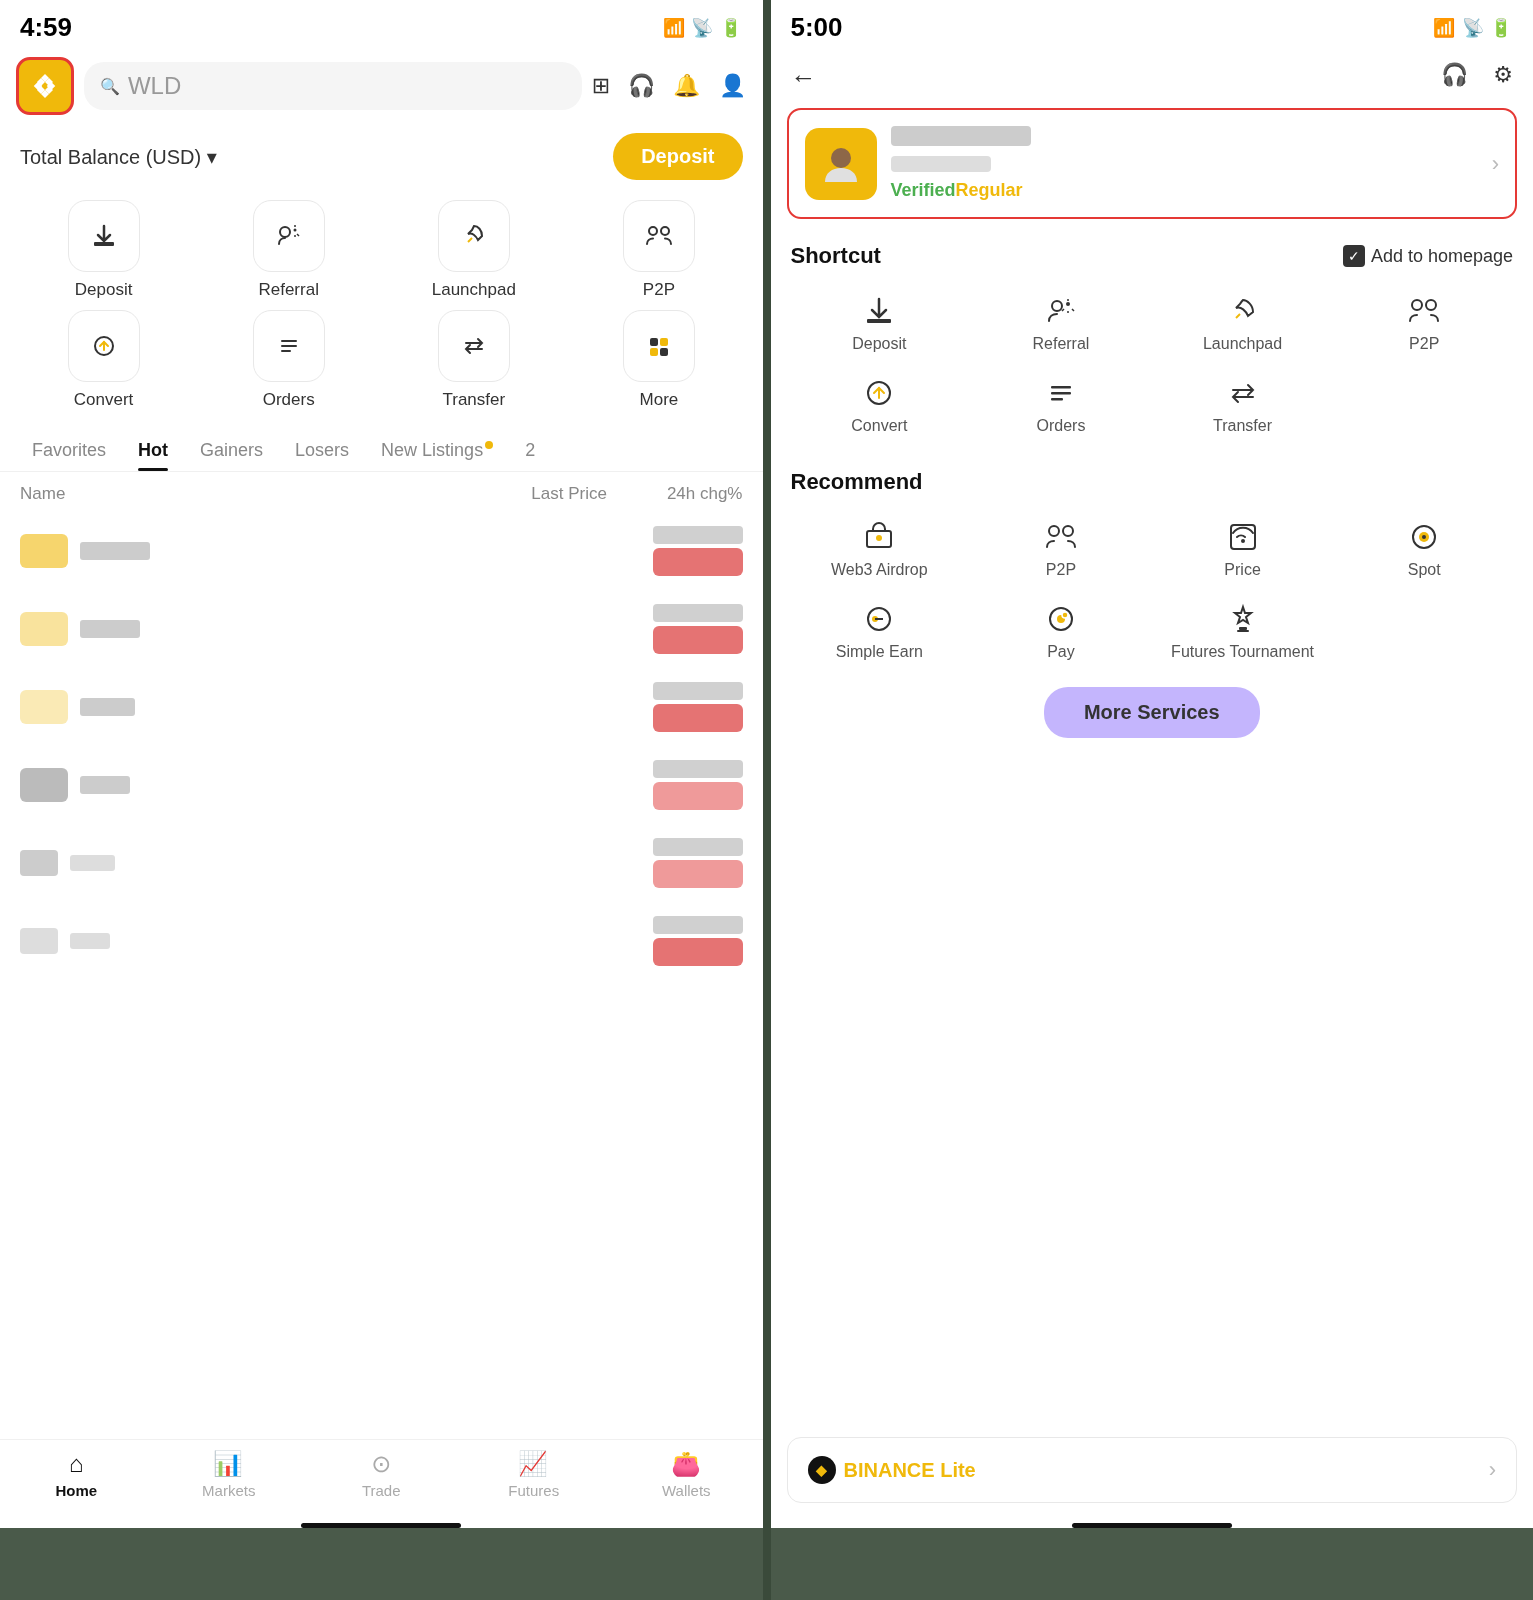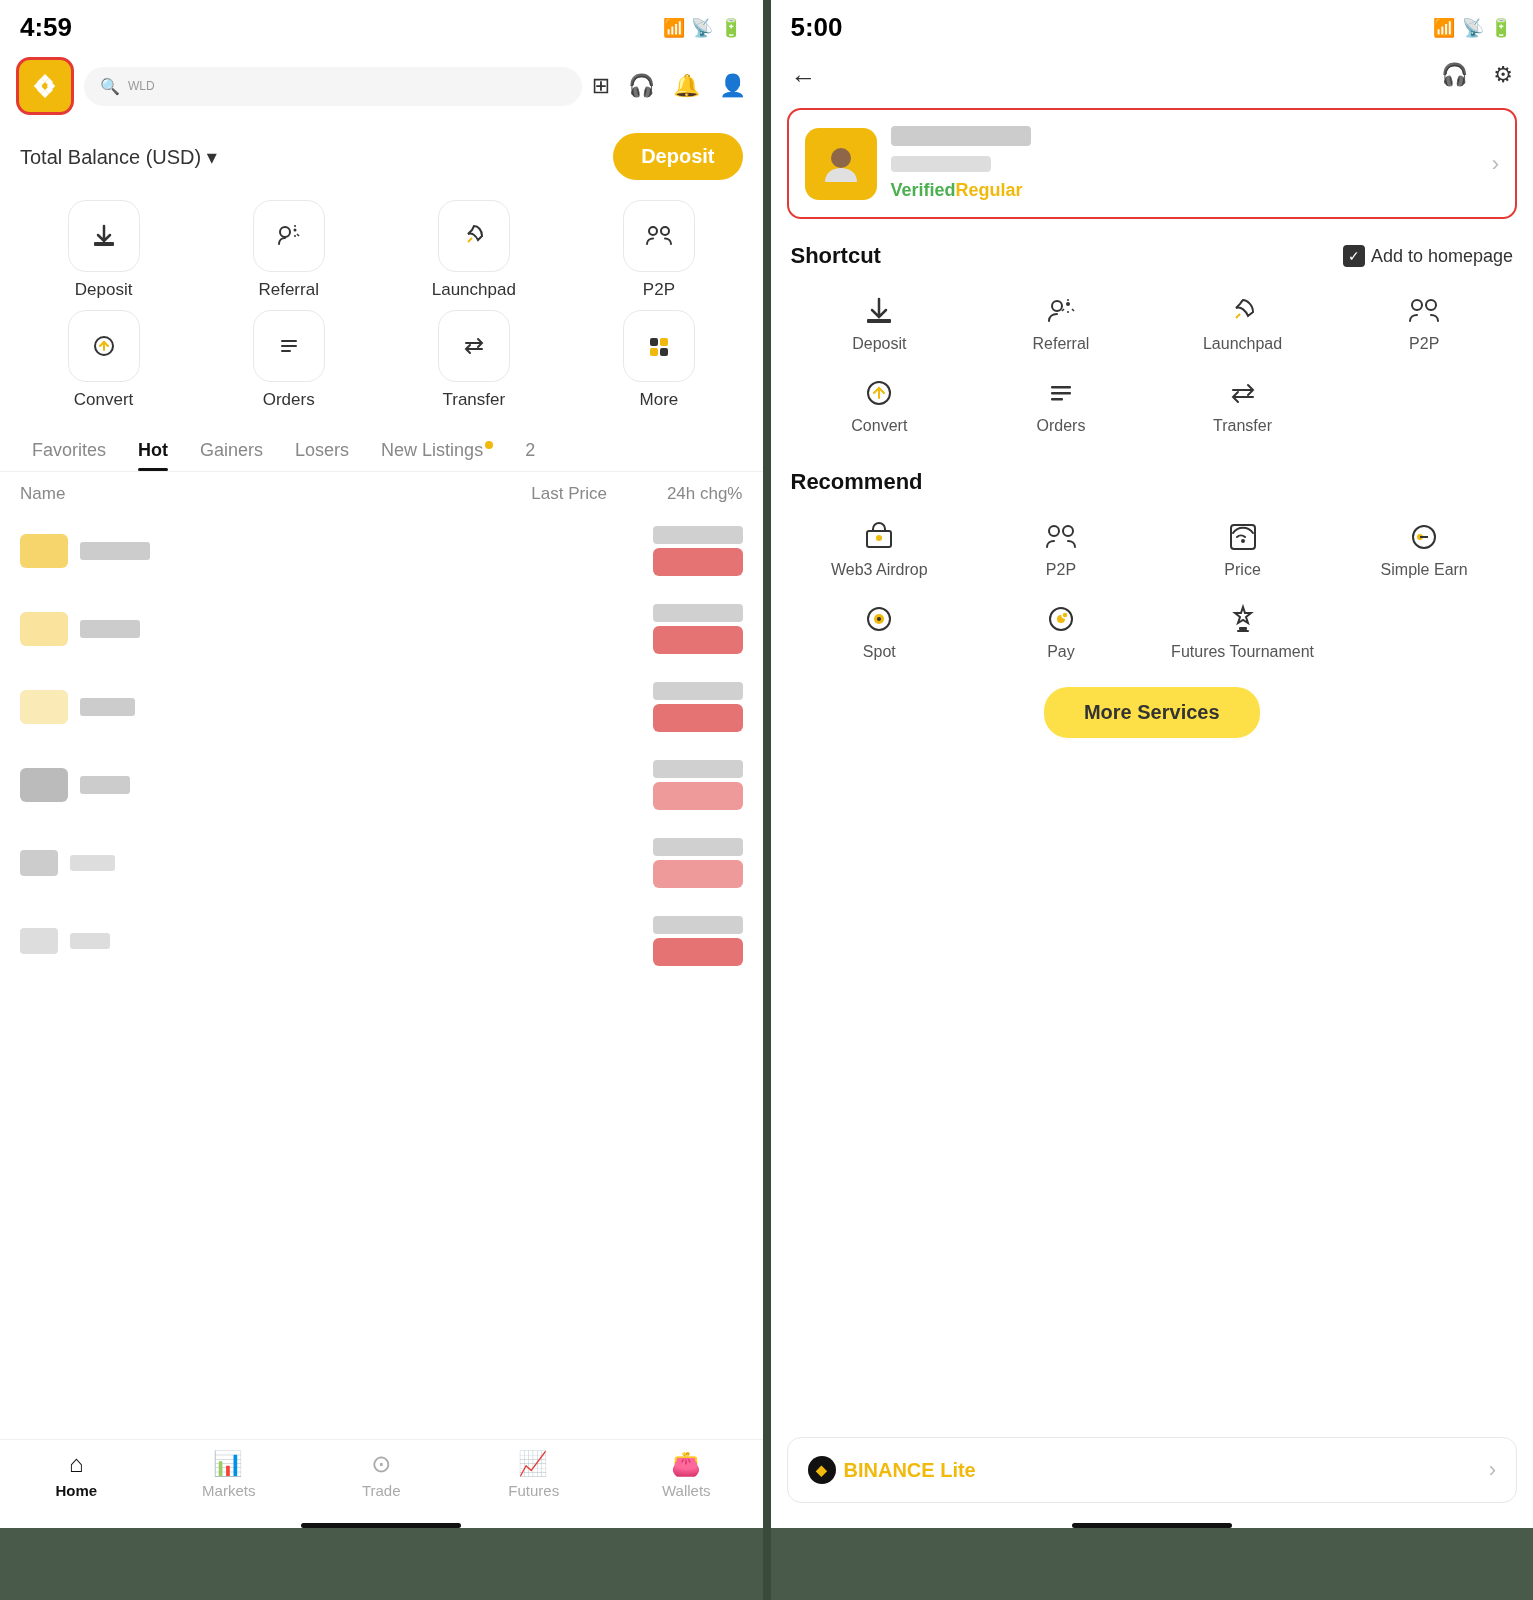--- a/index.html
+++ b/index.html
@@ -49,21 +49,21 @@
     .search-bar {
       flex: 1;
       background: #f5f5f5;
       border-radius: 20px;
       padding: 10px 16px;
       display: flex;
       align-items: center;
       gap: 8px;
     }
     .search-icon { color: #999; font-size: 16px; }
-    .search-text { color: #999; font-size: 12px; }
+    .search-text { color: #999; font-size: 24px; }
     .header-icons { display: flex; gap: 18px; align-items: center; }
     .header-icon { font-size: 22px; color: #333; }
     
     .balance-row {
       display: flex;
       justify-content: space-between;
       align-items: center;
       padding: 10px 20px;
     }
     .balance-label { font-size: 20px; color: #333; font-weight: 500; }
@@ -277,21 +277,21 @@
     .recommend-grid {
       display: grid;
       grid-template-columns: repeat(4, 1fr);
       gap: 4px;
       padding: 8px 20px;
     }
     
     .more-services-btn {
       display: block;
       margin: 8px auto;
-      background: #fde047;
+      background: #c4b5fd;
       border: none;
       border-radius: 24px;
       padding: 14px 40px;
       font-size: 20px;
       font-weight: 600;
       color: #333;
     }
     
     .binance-lite-card {
       margin: 16px;
@@ -670,32 +670,32 @@
         <rect x="4" y="4" width="24" height="24" rx="3" stroke="#333" stroke-width="2"></rect>
         <path d="M10 16a6 6 0 018 0" stroke="#333" stroke-width="2" stroke-linecap="round"></path>
         <path d="M6 12a12 12 0 0120 0" stroke="#333" stroke-width="2" stroke-linecap="round"></path>
         <circle cx="16" cy="20" r="2" fill="#333"></circle>
       </svg>
       <span class="service-label">Price</span>
     </div>
     <div class="service-item">
       <svg width="32" height="32" viewBox="0 0 32 32" fill="none">
         <circle cx="16" cy="16" r="11" stroke="#333" stroke-width="2"></circle>
+        <circle cx="16" cy="16" r="5" fill="#F0B90B"></circle>
+        <circle cx="16" cy="16" r="2" fill="#333"></circle>
+      </svg>
+      <span class="service-label">Spot</span>
+    </div>
+    <div class="service-item">
+      <svg width="32" height="32" viewBox="0 0 32 32" fill="none">
+        <circle cx="16" cy="16" r="11" stroke="#333" stroke-width="2"></circle>
         <circle cx="12" cy="16" r="3" fill="#F0B90B"></circle>
         <path d="M12 16h8" stroke="#333" stroke-width="2"></path>
       </svg>
       <span class="service-label">Simple Earn</span>
-    </div>
-    <div class="service-item">
-      <svg width="32" height="32" viewBox="0 0 32 32" fill="none">
-        <circle cx="16" cy="16" r="11" stroke="#333" stroke-width="2"></circle>
-        <circle cx="16" cy="16" r="5" fill="#F0B90B"></circle>
-        <circle cx="16" cy="16" r="2" fill="#333"></circle>
-      </svg>
-      <span class="service-label">Spot</span>
     </div>
     <div class="service-item">
       <svg width="32" height="32" viewBox="0 0 32 32" fill="none">
         <circle cx="16" cy="16" r="11" stroke="#333" stroke-width="2"></circle>
         <circle cx="16" cy="16" r="4" fill="#F0B90B"></circle>
         <circle cx="20" cy="12" r="3" fill="#F0B90B" stroke="#fff" stroke-width="1.5"></circle>
       </svg>
       <span class="service-label">Pay</span>
     </div>
     <div class="service-item">

